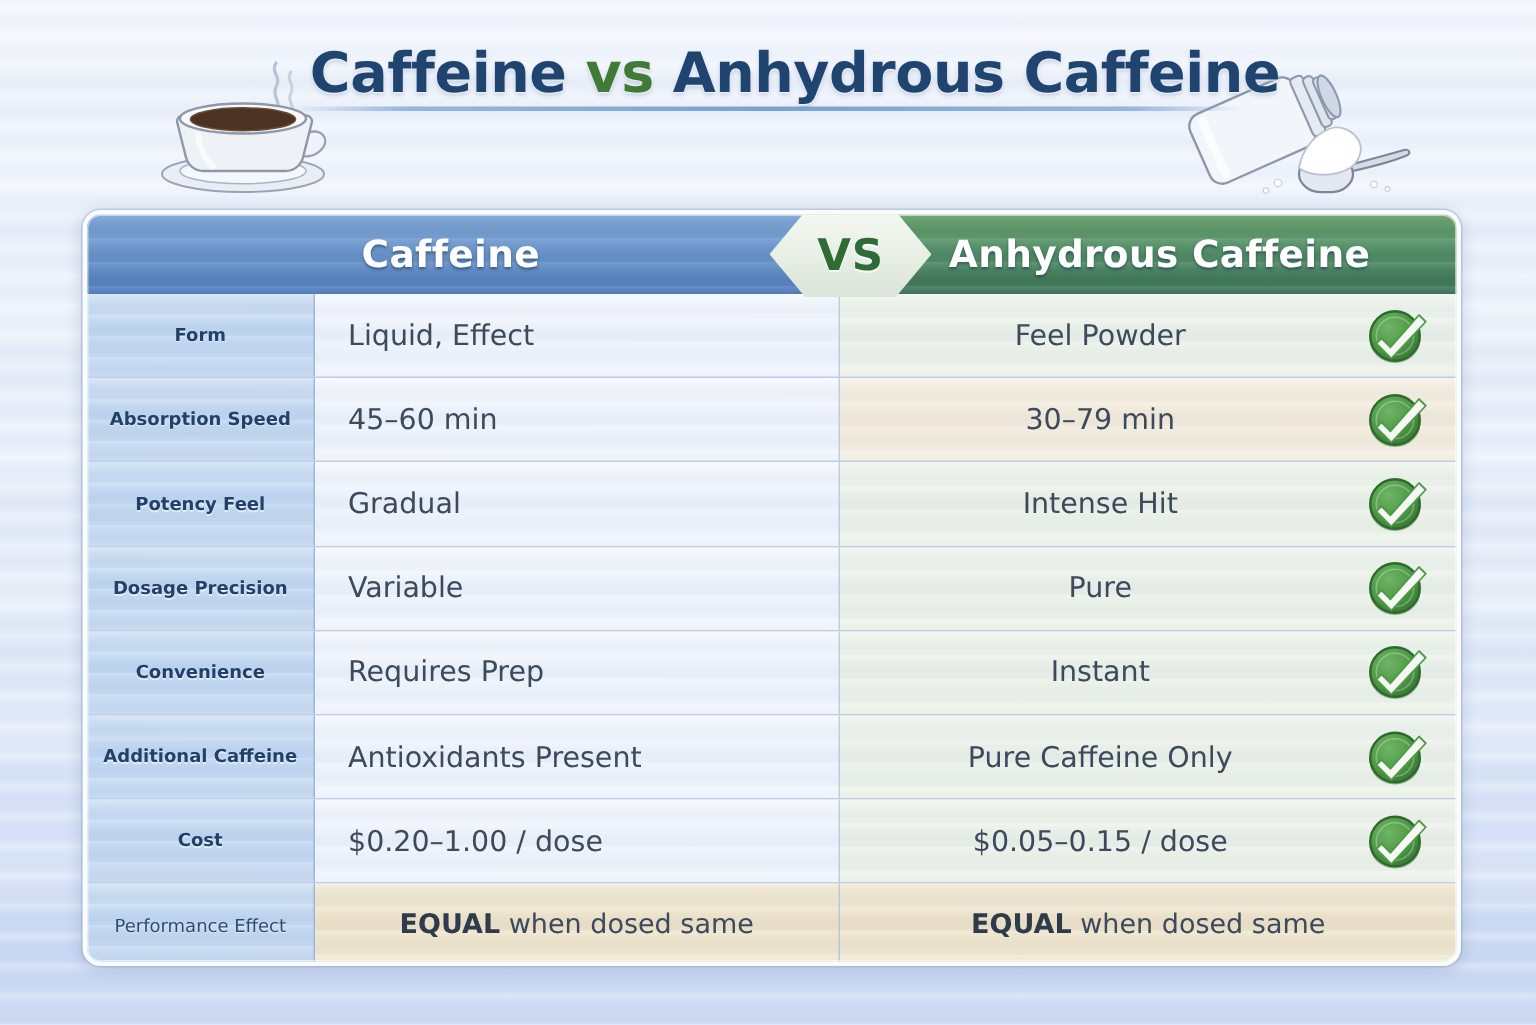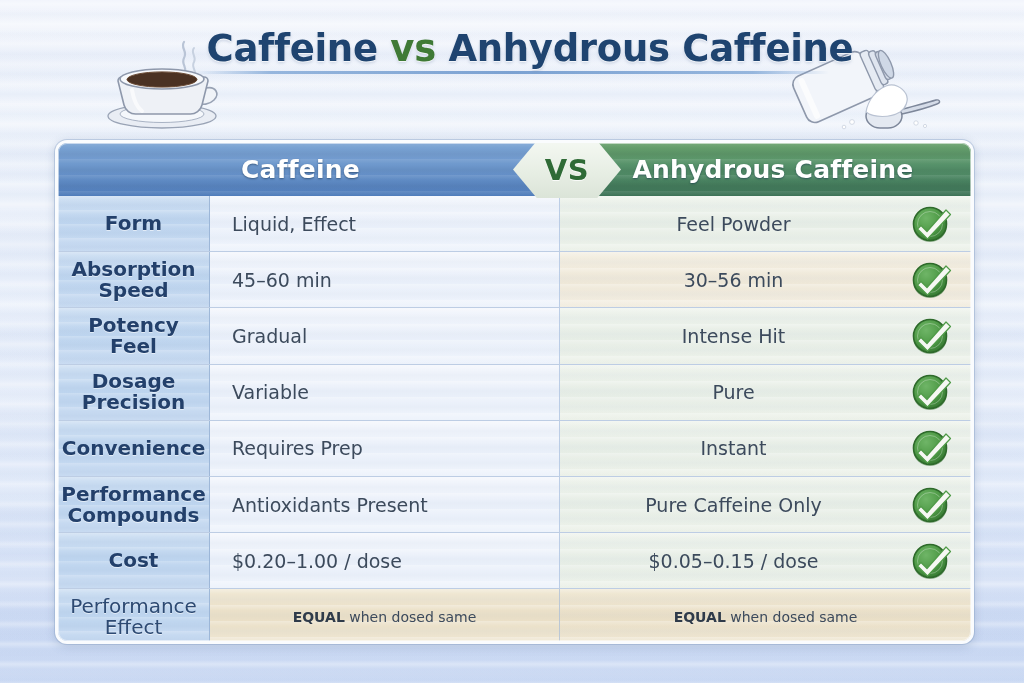--- a/index.html
+++ b/index.html
@@ -140,21 +140,21 @@
     display:flex;height:55.2px;position:relative;
     border-top:1px solid rgba(150,175,210,.55);
   }
   .row:first-child{border-top:none;}
 
   .cell-label{
     width:152px;
     background:linear-gradient(180deg,#cfe0f3 0%,#bed5ef 50%,#cadcf2 100%);
     display:flex;align-items:center;justify-content:center;
     text-align:center;
-    color:#23406b;font-size:20px;font-weight:bold;line-height:1.05;
+    color:#23406b;font-size:12px;font-weight:bold;line-height:1.05;
     padding:0 5px;box-sizing:border-box;
     border-right:1px solid rgba(140,168,205,.7);
     text-shadow:0 1px 0 rgba(255,255,255,.55);
     position:relative;
   }
   .cell-label::after{
     content:"";position:absolute;inset:0;pointer-events:none;
     background-image:repeating-linear-gradient(180deg,
       rgba(255,255,255,0.22) 0px, rgba(255,255,255,0) 4px, rgba(140,168,205,0.10) 9px, rgba(255,255,255,0) 14px);
   }
@@ -191,21 +191,21 @@
     background:linear-gradient(180deg,#f4efe2 0%,#efe8d8 55%,#f3eee2 100%);
   }
   .row.equal .cell-left{
     background:linear-gradient(180deg,#f0e8d4 0%,#eadfc6 50%,#efe7d3 100%);
     justify-content:center;padding-left:0;
   }
   .row.equal .cell-right{
     background:linear-gradient(180deg,#f0e8d4 0%,#eadfc6 50%,#efe7d3 100%);
     padding-right:0;
   }
-  .row.equal .cell-left .val,.row.equal .cell-right .val{font-size:14px;}
+  .row.equal .cell-left .val,.row.equal .cell-right .val{font-size:18px;}
   .strong{font-weight:bold;color:#2f3b4a;}
 
   
   .check{
     position:absolute;right:18px;top:50%;transform:translateY(-50%);
     width:44px;height:44px;z-index:3;
   }
 
   .frame-gloss{
     position:absolute;inset:0;pointer-events:none;
@@ -311,21 +311,21 @@
           </div>
         </div>
         <div class="row tint-warm">
           <div class="cell-label">
             <span class="lbl">Absorption Speed</span>
           </div>
           <div class="cell-left">
             <span class="val">45–60 min</span>
           </div>
           <div class="cell-right">
-            <span class="val">30–56 min</span>
+            <span class="val">30–79 min</span>
             <span class="check">
   <svg viewBox="0 0 44 44" width="44" height="44">
     <defs>
       <radialGradient id="cg" cx="38%" cy="32%" r="72%">
         <stop offset="0%" stop-color="#6fb567"></stop>
         <stop offset="60%" stop-color="#4e9a46"></stop>
         <stop offset="100%" stop-color="#377a33"></stop>
       </radialGradient>
     </defs>
     <ellipse cx="21" cy="24" rx="17" ry="16" fill="#2f6b2c" opacity=".45"></ellipse>
@@ -405,21 +405,21 @@
     </defs>
     <ellipse cx="21" cy="24" rx="17" ry="16" fill="#2f6b2c" opacity=".45"></ellipse>
     <circle cx="21" cy="22" r="16.5" fill="url(#cg)" stroke="#2e6a2b" stroke-width="1.6"></circle>
     <circle cx="21" cy="22" r="12.5" fill="none" stroke="#ffffff" stroke-width="1" opacity=".30"></circle>
     <path d="M12 23.5 l6 6 L37 8 l4.5 4.5 L18.5 37 L8.5 27 z" fill="#f6f8f3" stroke="#4f9a47" stroke-width="1.2" stroke-linejoin="round"></path>
   </svg></span>
           </div>
         </div>
         <div class="row">
           <div class="cell-label">
-            <span class="lbl">Performance Compounds</span>
+            <span class="lbl">Additional Caffeine</span>
           </div>
           <div class="cell-left">
             <span class="val">Antioxidants Present</span>
           </div>
           <div class="cell-right">
             <span class="val">Pure Caffeine Only</span>
             <span class="check">
   <svg viewBox="0 0 44 44" width="44" height="44">
     <defs>
       <radialGradient id="cg" cx="38%" cy="32%" r="72%">

